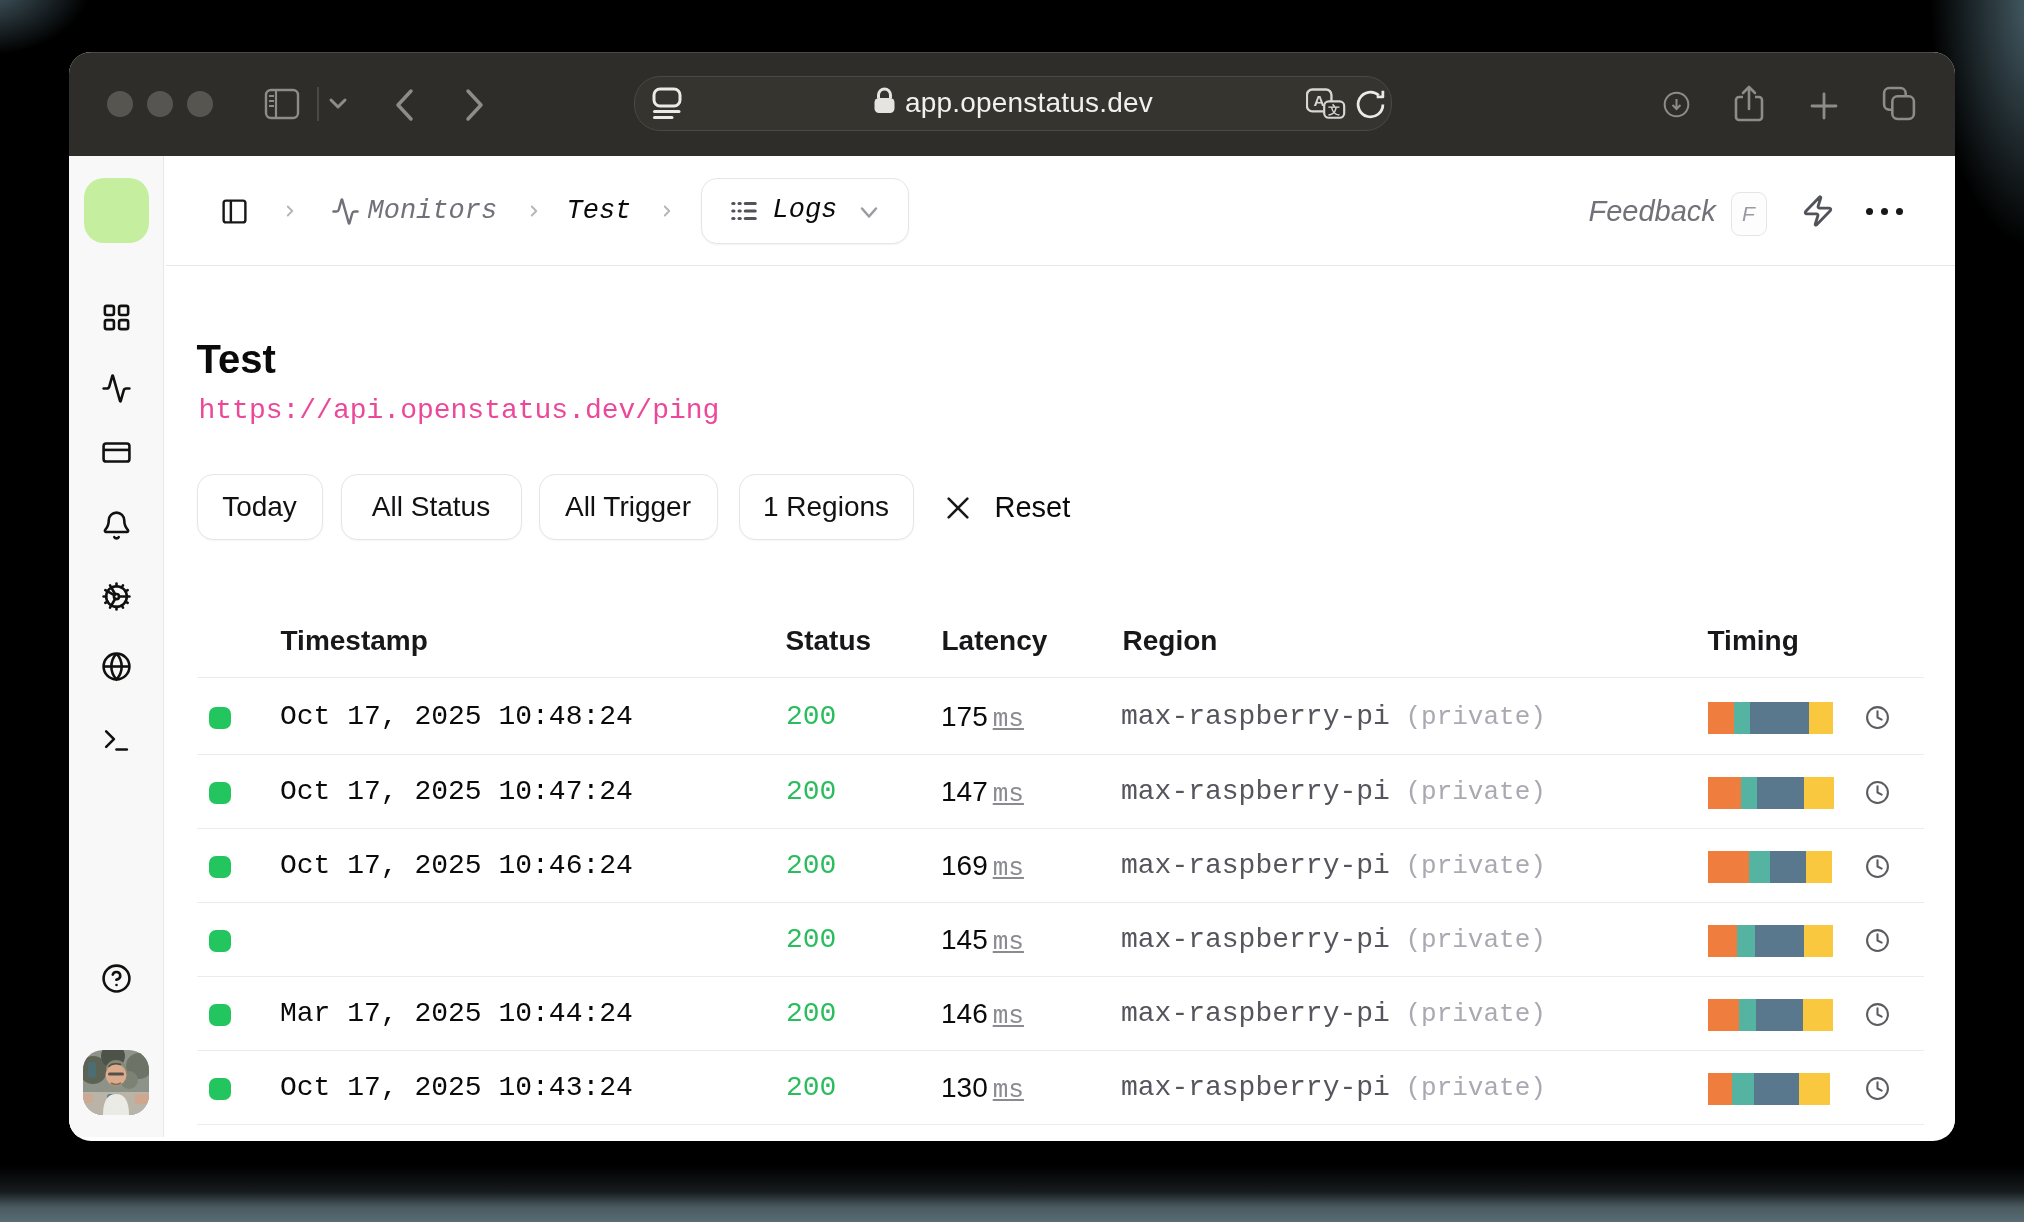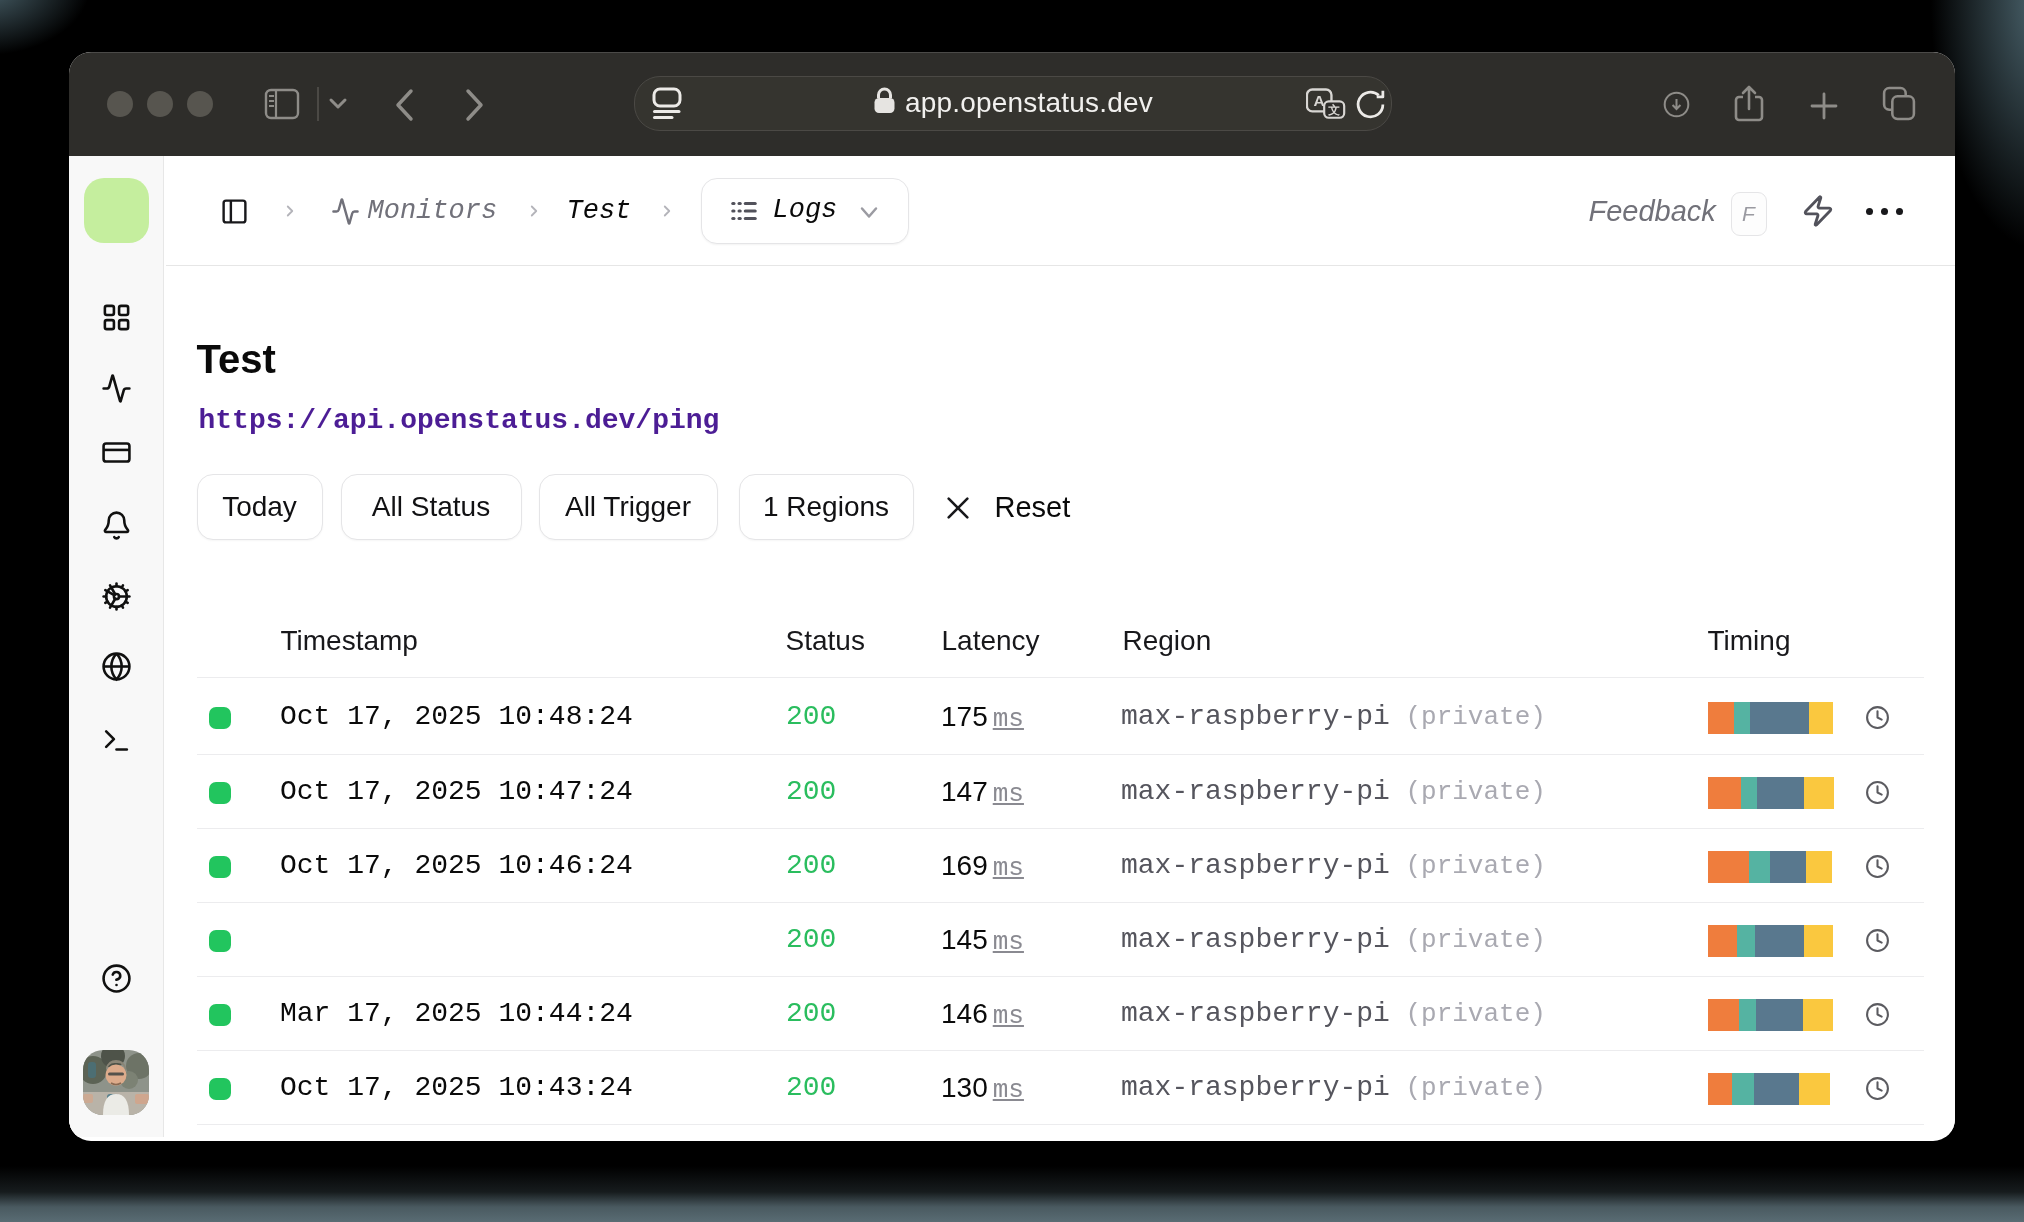--- a/index.html
+++ b/index.html
@@ -33,26 +33,26 @@
   #photo { position:absolute; left:14px; top:894px; width:66px; height:65px; border-radius:20px; overflow:hidden; }
   #main { position:absolute; left:96.5px; top:0; right:0; height:100%; }
   #hdr { position:absolute; left:0; top:0; right:0; height:110px; border-bottom:1.5px solid #e6e6e6; background:#fff;font-style:italic; }
   .crumbsep { position:absolute; color:#b4b4ba; }
   #logsbtn { position:absolute; left:535px; top:22px; width:208px; height:66px;
     border:1.5px solid #e5e5e7; border-radius:16px; background:#fff; box-shadow:0 1px 2px rgba(0,0,0,0.05); }
   #fkbd { position:absolute; left:1565px; top:36px; width:36px; height:44px; border:1.5px solid #e5e5e7;
     border-radius:9px; color:#9a9aa1; font-size:21px; text-align:center; line-height:41px; background:#fdfdfd; }
   
   .h1 { position:absolute; left:31px; top:181px; line-height:44px; font-size:40px; font-weight:700; color:#0a0a0a; }
-  .url { position:absolute; left:33px; top:245px; line-height:40px; font-size:28px; color:#4c1d95;font-weight:bold; }
+  .url { position:absolute; left:33px; top:235px; line-height:40px; font-size:28px; color:#ec4899; }
   .fbtn { position:absolute; top:318px; height:66px; border:1.5px solid #e5e5e7; border-radius:16px;
     background:#fff; box-shadow:0 1px 2px rgba(0,0,0,0.04); font-size:28px; font-weight:500; color:#111113;
     display:flex; align-items:center; justify-content:center; }
   
-  .th { position:absolute; top:0; font-size:28px; font-weight:400; color:#18181b; line-height:78px; }
+  .th { position:absolute; top:0; font-size:28px; font-weight:700; color:#18181b; line-height:78px; }
   .row { position:absolute; left:31.5px; right:31px; border-top:1.5px solid #ececee; }
   .cell { position:absolute; top:0; line-height:var(--lh,74px); font-size:28px; }
   .dot { position:absolute; left:12px; top:calc(var(--lh,74px)/2 - 10px); width:22px; height:22px; border-radius:7px; background:#22c55e; }
   .ts { left:83px; color:#0a0a0a; }
   .st { left:589px; color:#2abd5e; }
   .lat { left:744px; color:#0a0a0a; font-family:"Liberation Sans",sans-serif; }
   .ms { color:#8a8a91; font-size:26px; margin-left:5px;text-decoration:underline; }
   .reg { left:924px; color:#55555d; }
   .priv { color:#a9a9b1; font-size:26px; }
   .bar { position:absolute; left:1511px; top:calc(var(--lh,74px)/2 - 15px); height:32px; display:flex; }

